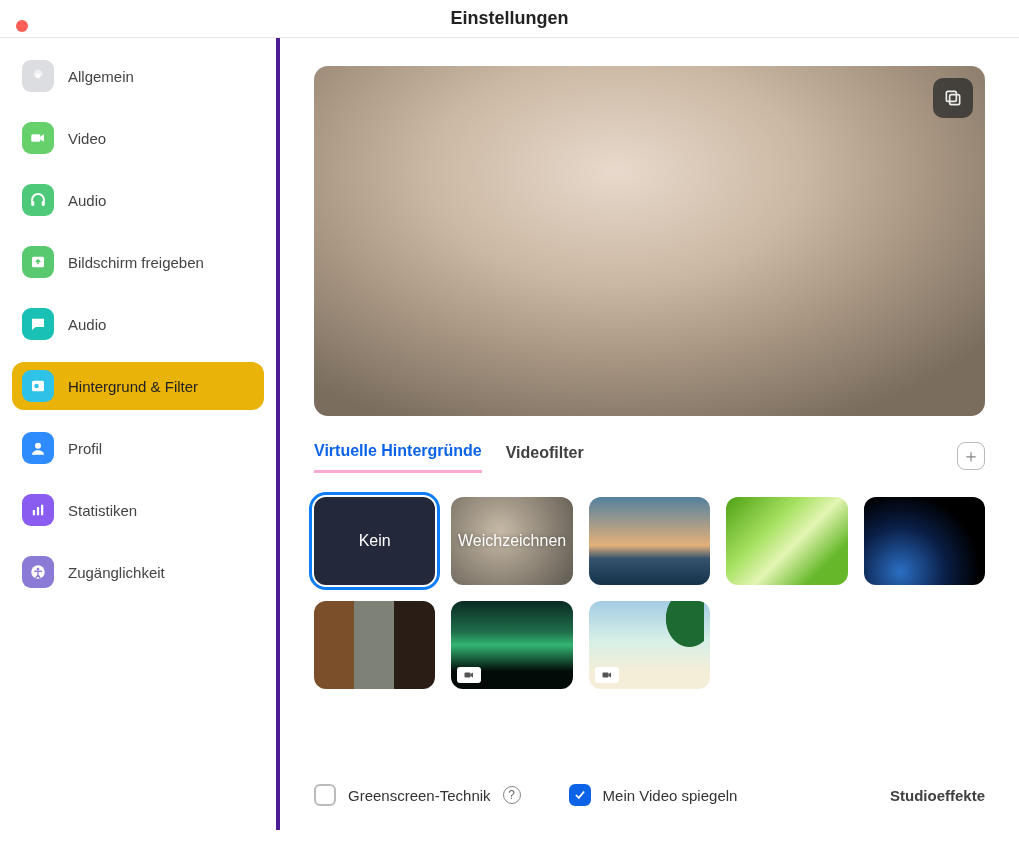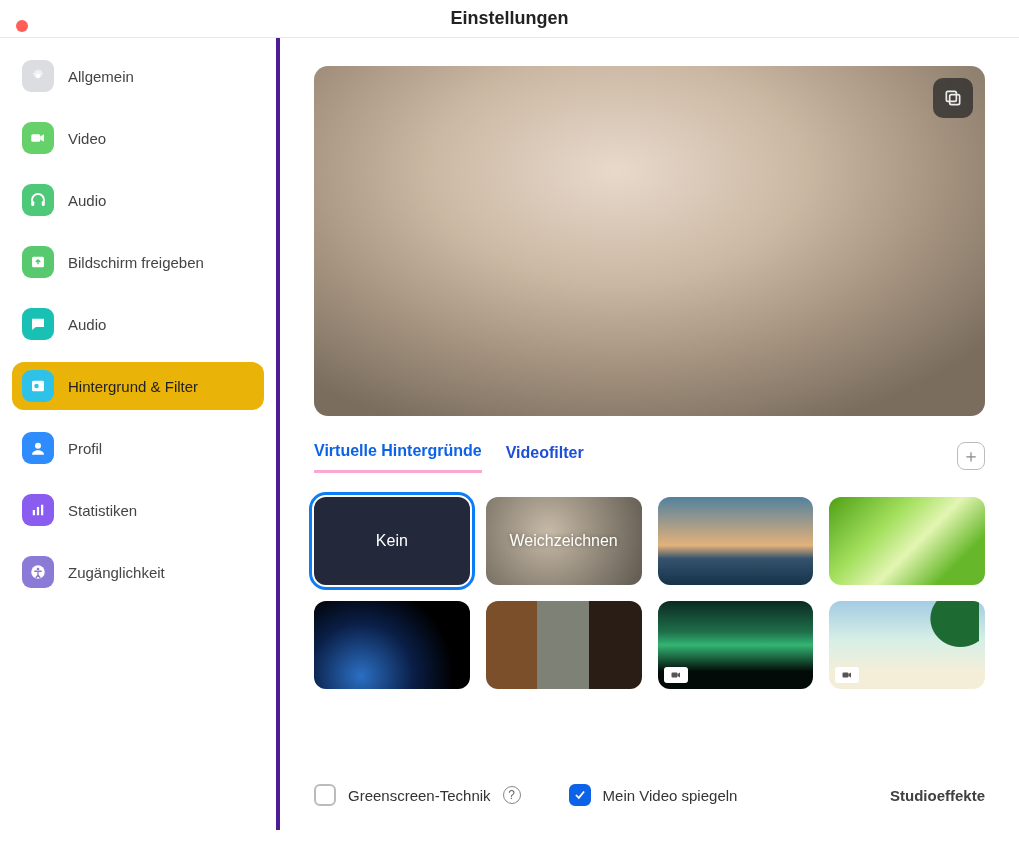--- a/index.html
+++ b/index.html
@@ -60,24 +60,24 @@
     background:
       radial-gradient(ellipse 70% 80% at 45% 30%, #e8d9cc 0%, #cbb8a3 40%, #a4927f 70%, #7a6d5e 100%);
   }
   .preview-corner {
     position: absolute; top: 12px; right: 12px; width: 40px; height: 40px;
     background: rgba(40,40,40,0.75); border-radius: 10px;
     display:flex;align-items:center;justify-content:center;
   }
   .preview-corner svg { width: 20px; height: 20px; stroke:#fff; fill:none; stroke-width:2; opacity:.9;}
   .tabs-row { display:flex; align-items:center; margin-top: 22px; }
-  .tab { font-size: 16px; font-weight: 600; color:#1d4ed8; padding: 4px 0 10px 0; cursor:pointer; margin-right: 24px; }
+  .tab { font-size: 16px; font-weight: 600; color:#404040; padding: 4px 0 10px 0; cursor:pointer; margin-right: 24px; }
   .tab.active { color:#0c63e7; border-bottom: 3px solid #f9a8d4; }
   .add-btn { margin-left:auto; width:28px; height:28px; border:1.5px solid #bbb; border-radius:8px; display:flex; align-items:center; justify-content:center; color:#888; cursor:pointer; font-size:18px; line-height:1; }
-  .thumbs { display:grid; grid-template-columns: repeat(4, 1fr); gap: 16px; margin-top: 24px; }
+  .thumbs { display:grid; grid-template-columns: repeat(5, 1fr); gap: 16px; margin-top: 24px; }
   .thumb {
     height: 88px; border-radius: 12px; position: relative; cursor:pointer;
     display:flex; align-items:center; justify-content:center;
     color:#fff; font-size:16px; overflow:hidden;
   }
   .thumb.selected { outline: 3px solid #0c7df7; outline-offset: 2px; }
   .t-none { background:#23283a; }
   .t-blur { background: radial-gradient(circle at 40% 40%, #c7baa7 0%, #8d8476 55%, #5e584f 100%); filter: blur(0px); }
   .t-blur span { text-shadow: 0 0 4px rgba(0,0,0,.4); }
   .t-bridge { background: linear-gradient(180deg,#53819e 0%, #e3b17a 55%, #36536d 70%, #14324a 100%); }

